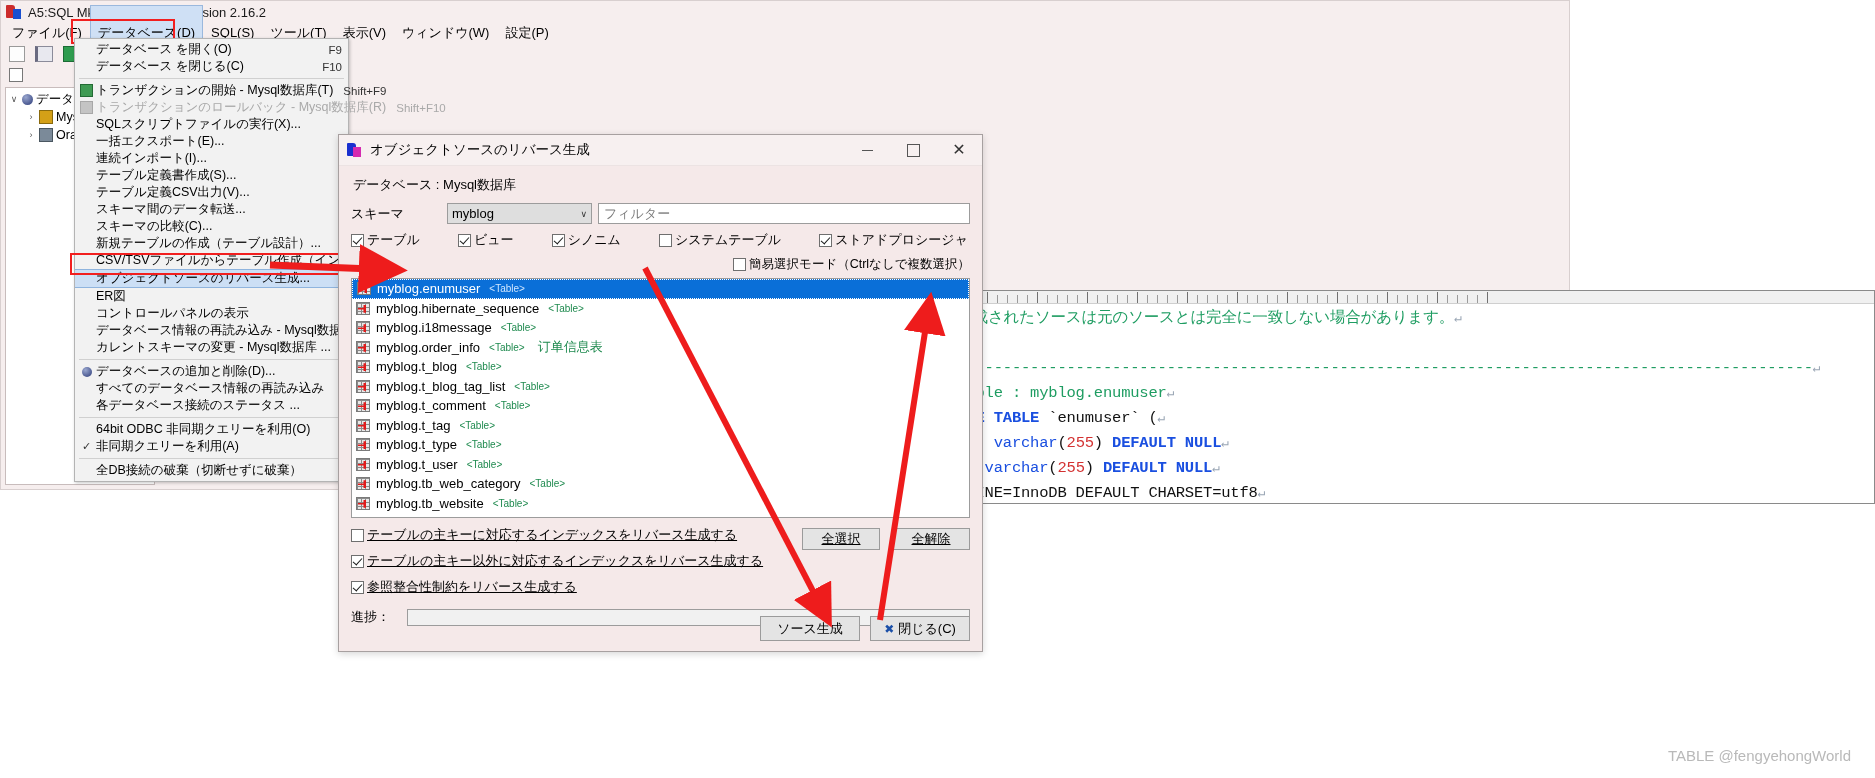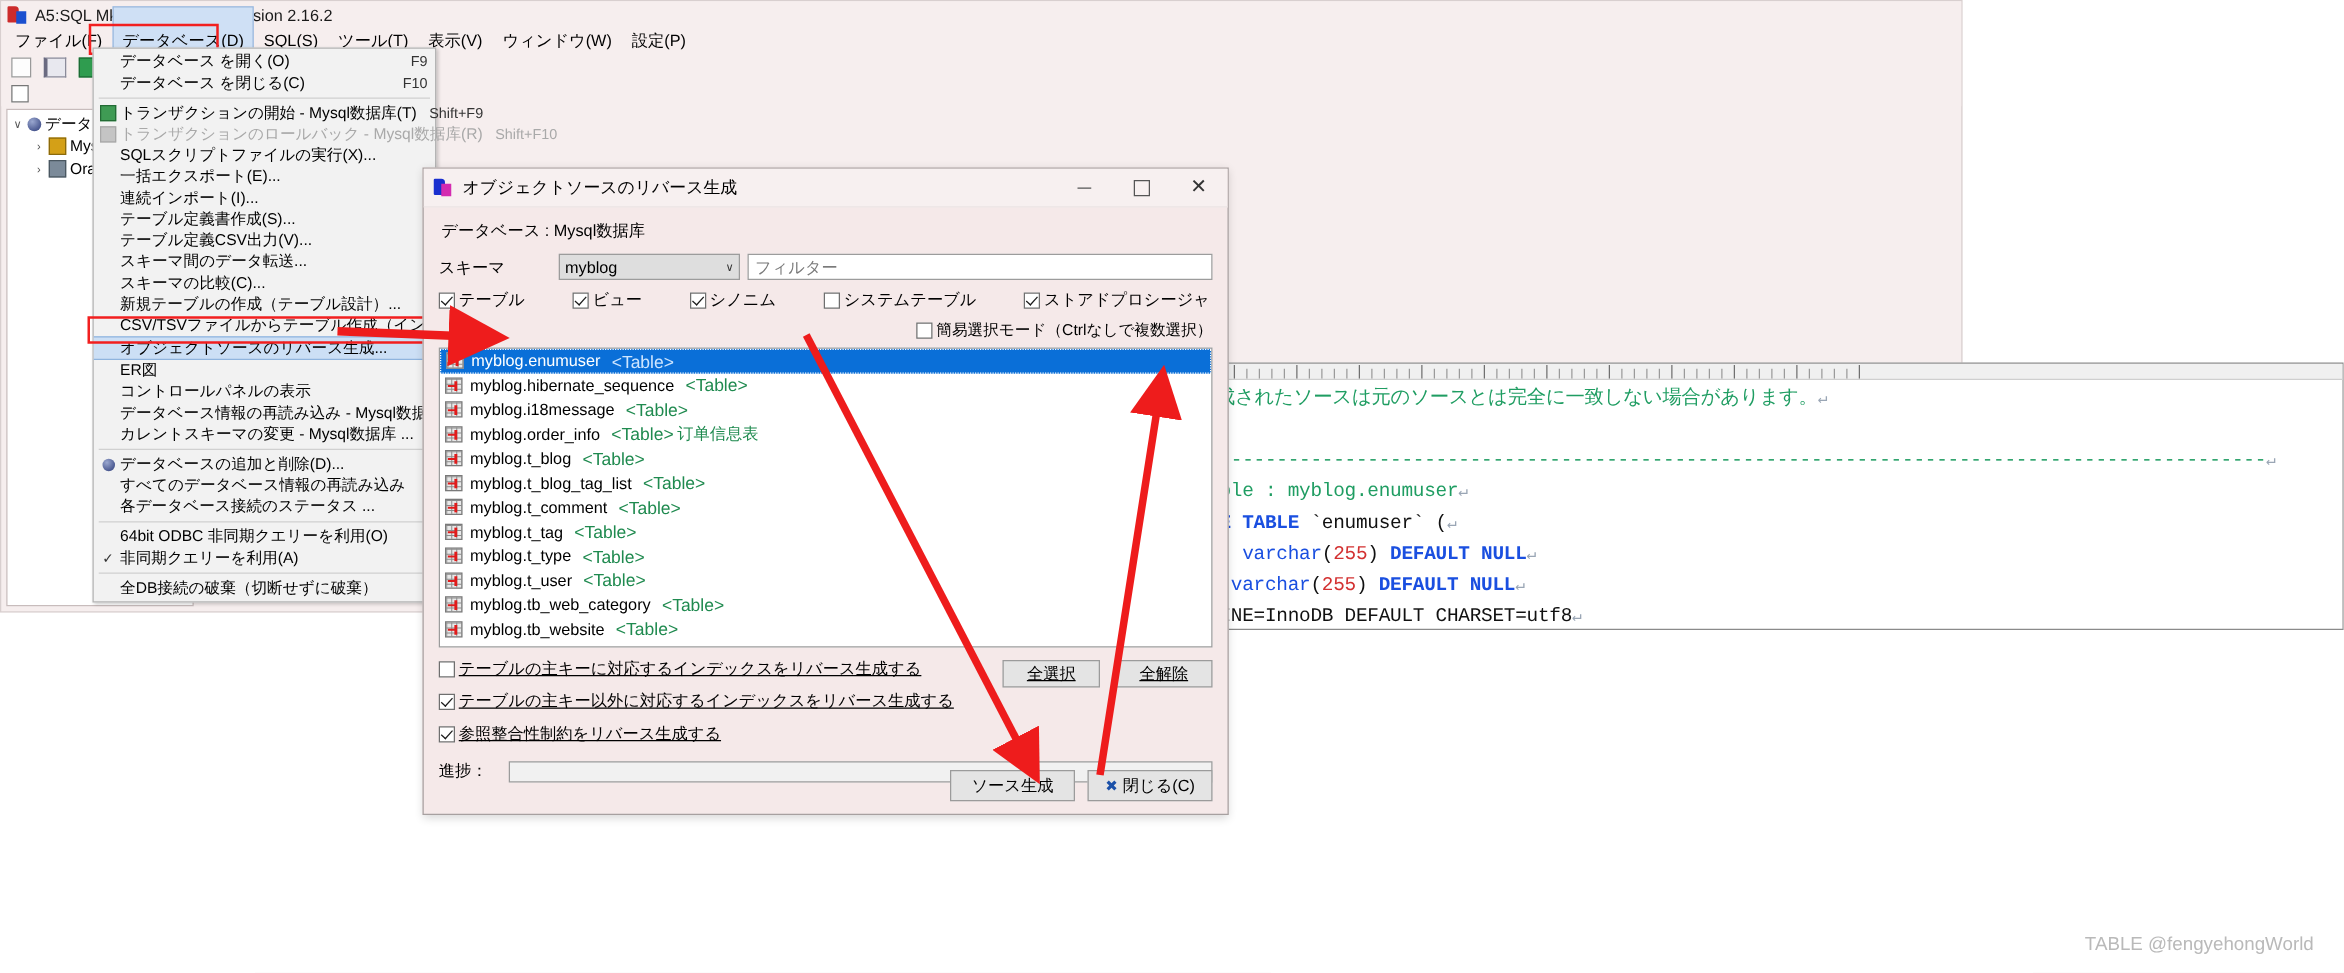--- a/index.html
+++ b/index.html
@@ -342,24 +342,24 @@
   .obj-icon .pin {
     position: absolute;
     left: 2px; top: 3px;
     width: 10px; height: 8px;
     background: #e01b1b;
     clip-path: polygon(0 40%, 55% 40%, 55% 0, 80% 0, 80% 100%, 55% 100%, 55% 60%, 0 60%);
   }
   .obj-type {
     color: #1f8a4f;
     margin-left: 9px;
-    font-size: 14px;
+    font-size: 10px;
   }
   .obj-row.selected .obj-type { color: #cfe6ff; }
-  .obj-note { color: #1f8a4f; margin-left: 3px; font-size: 13px; }
+  .obj-note { color: #1f8a4f; margin-left: 13px; font-size: 13px; }
 
   
   #dlg-opts { padding: 8px 12px 0 12px; text-decoration: underline; }
   .opt-line { display: flex; align-items: center; margin-bottom: 8px; font-size: 13px; }
   #opts-wrap { display: flex; }
   #opts-left { flex: 1; }
   #opts-right { display: flex; gap: 12px; align-items: flex-start; padding-top: 2px; }
   .btn {
     background: #e4e4e4;
     border: 1px solid #9b9b9b;

